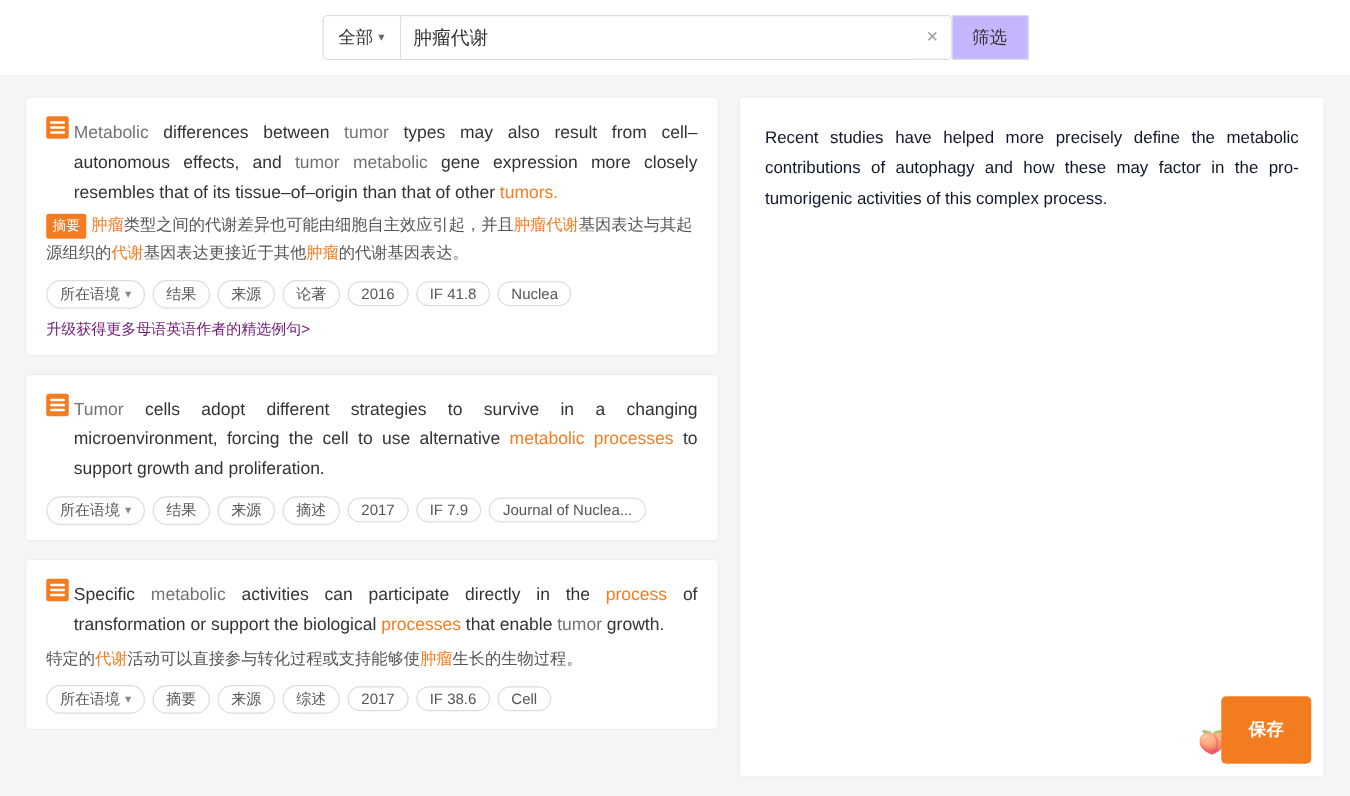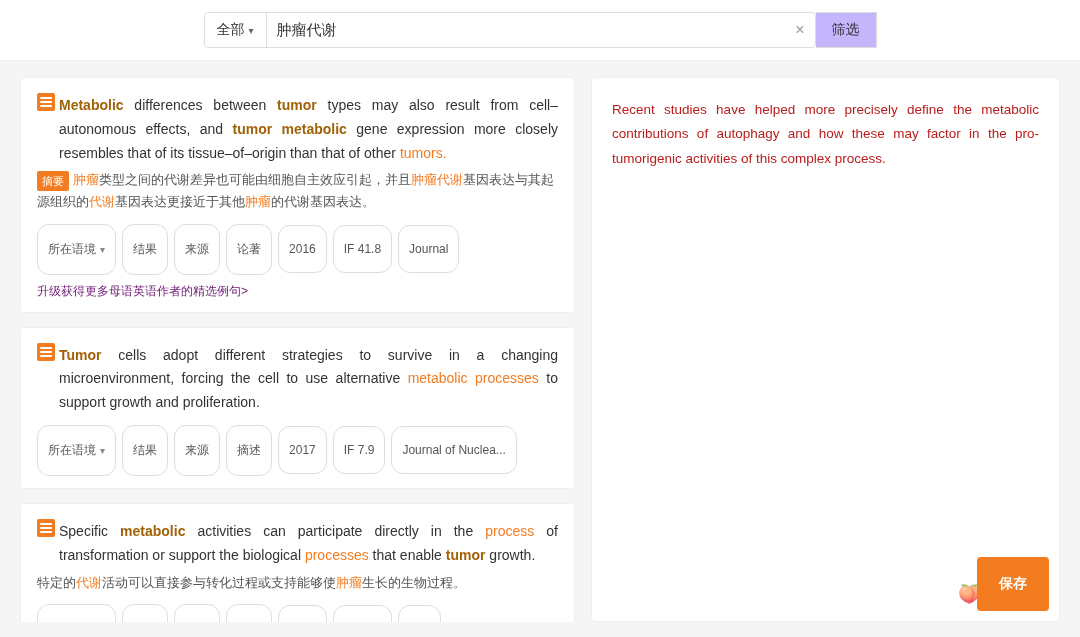--- a/index.html
+++ b/index.html
@@ -20,21 +20,21 @@
       align-items: center;
       gap: 0;
       border-bottom: 1px solid #eee;
     }
     .search-wrapper {
       display: flex;
       align-items: center;
       border: 1.5px solid #ddd;
       border-radius: 4px;
       overflow: hidden;
-      width: 612px;
+      width: 504px;
       background: #fff;
     }
     .search-category {
       display: flex;
       align-items: center;
       gap: 4px;
       padding: 8px 12px;
       border-right: 1px solid #ddd;
       cursor: pointer;
       font-size: 14px;
@@ -132,22 +132,21 @@
       border-radius: 1px;
     }
 
     .result-en {
       font-size: 14px;
       color: #333;
       line-height: 1.7;
       text-align: justify;
     }
     .result-en .highlight-orange {
-      color: #a16207;
-      font-weight: bold;
+      color: #737373;
     }
     .result-en .highlight-link {
       color: #f47c20;
     }
 
     .result-zh {
       margin-top: 4px;
       font-size: 13px;
       color: #555;
       line-height: 1.7;
@@ -171,21 +170,21 @@
       flex-wrap: wrap;
       gap: 6px;
       margin-top: 10px;
       align-items: center;
     }
     .tag {
       display: inline-flex;
       align-items: center;
       border: 1px solid #ddd;
       border-radius: 12px;
-      padding: 16px 10px;
+      padding: 2px 10px;
       font-size: 12px;
       color: #555;
       cursor: pointer;
       background: #fff;
     }
     .tag .tag-arrow {
       margin-left: 4px;
       font-size: 10px;
       color: #888;
     }
@@ -208,21 +207,21 @@
       border: 1px solid #eee;
       border-radius: 4px;
       padding: 20px 20px 60px;
       height: 100%;
       position: relative;
       overflow: hidden;
     }
 
     .preview-text {
       font-size: 13.5px;
-      color: #b91c1c;
+      color: #0f172a;
       line-height: 1.8;
       text-align: justify;
     }
 
     .watermark {
       position: absolute;
       bottom: 16px;
       right: 20px;
       display: flex;
       align-items: center;
@@ -292,21 +291,21 @@
       <div class="result-zh">
         <span class="zh-tag">摘要</span><span class="highlight-orange">肿瘤</span>类型之间的代谢差异也可能由细胞自主效应引起，并且<span class="highlight-orange">肿瘤代谢</span>基因表达与其起源组织的<span class="highlight-orange">代谢</span>基因表达更接近于其他<span class="highlight-orange">肿瘤</span>的代谢基因表达。
       </div>
       <div class="result-tags">
         <span class="tag">所在语境<span class="tag-arrow">▾</span></span>
         <span class="tag">结果</span>
         <span class="tag">来源</span>
         <span class="tag">论著</span>
         <span class="tag">2016</span>
         <span class="tag">IF 41.8</span>
-        <span class="tag">Journal</span>
+        <span class="tag">Nuclea</span>
       </div>
       <div class="upgrade-link">升级获得更多母语英语作者的精选例句&gt;</div>
     </div>
 
     <div class="result-item">
       <div class="result-en">
         <div class="first-line-wrap">
           <div class="icon-box">
             <div class="icon-lines">
               <div class="icon-line"></div>

